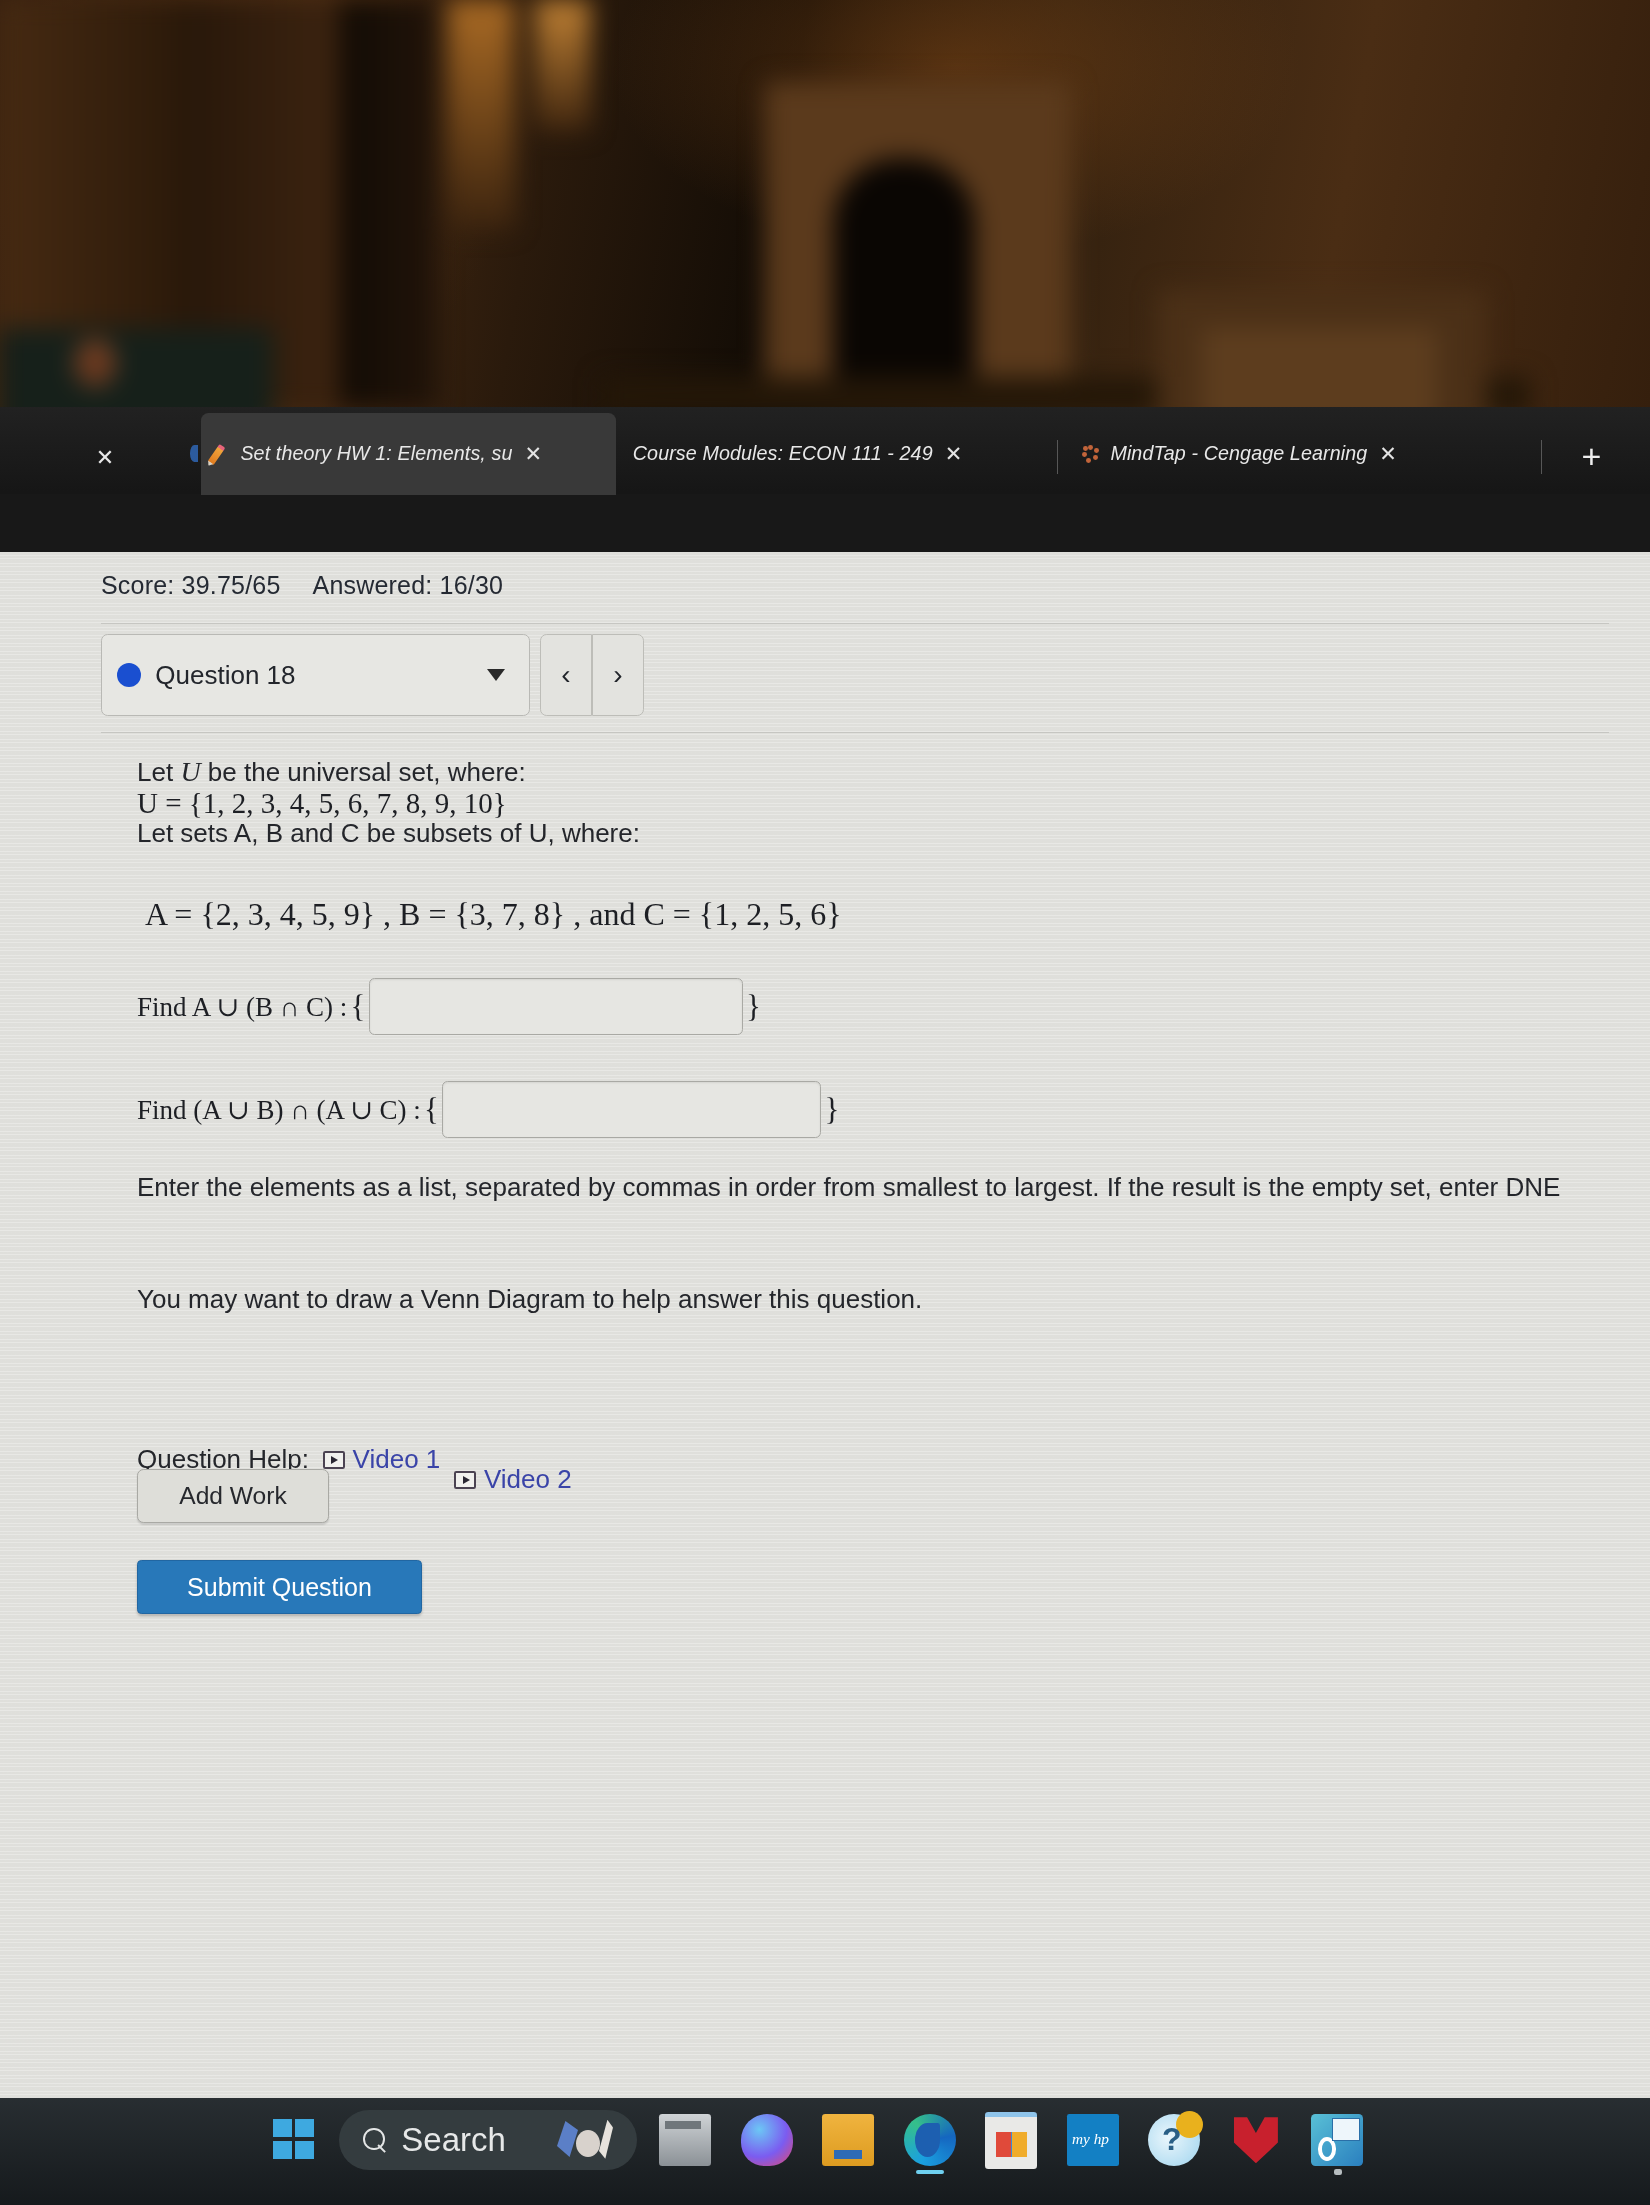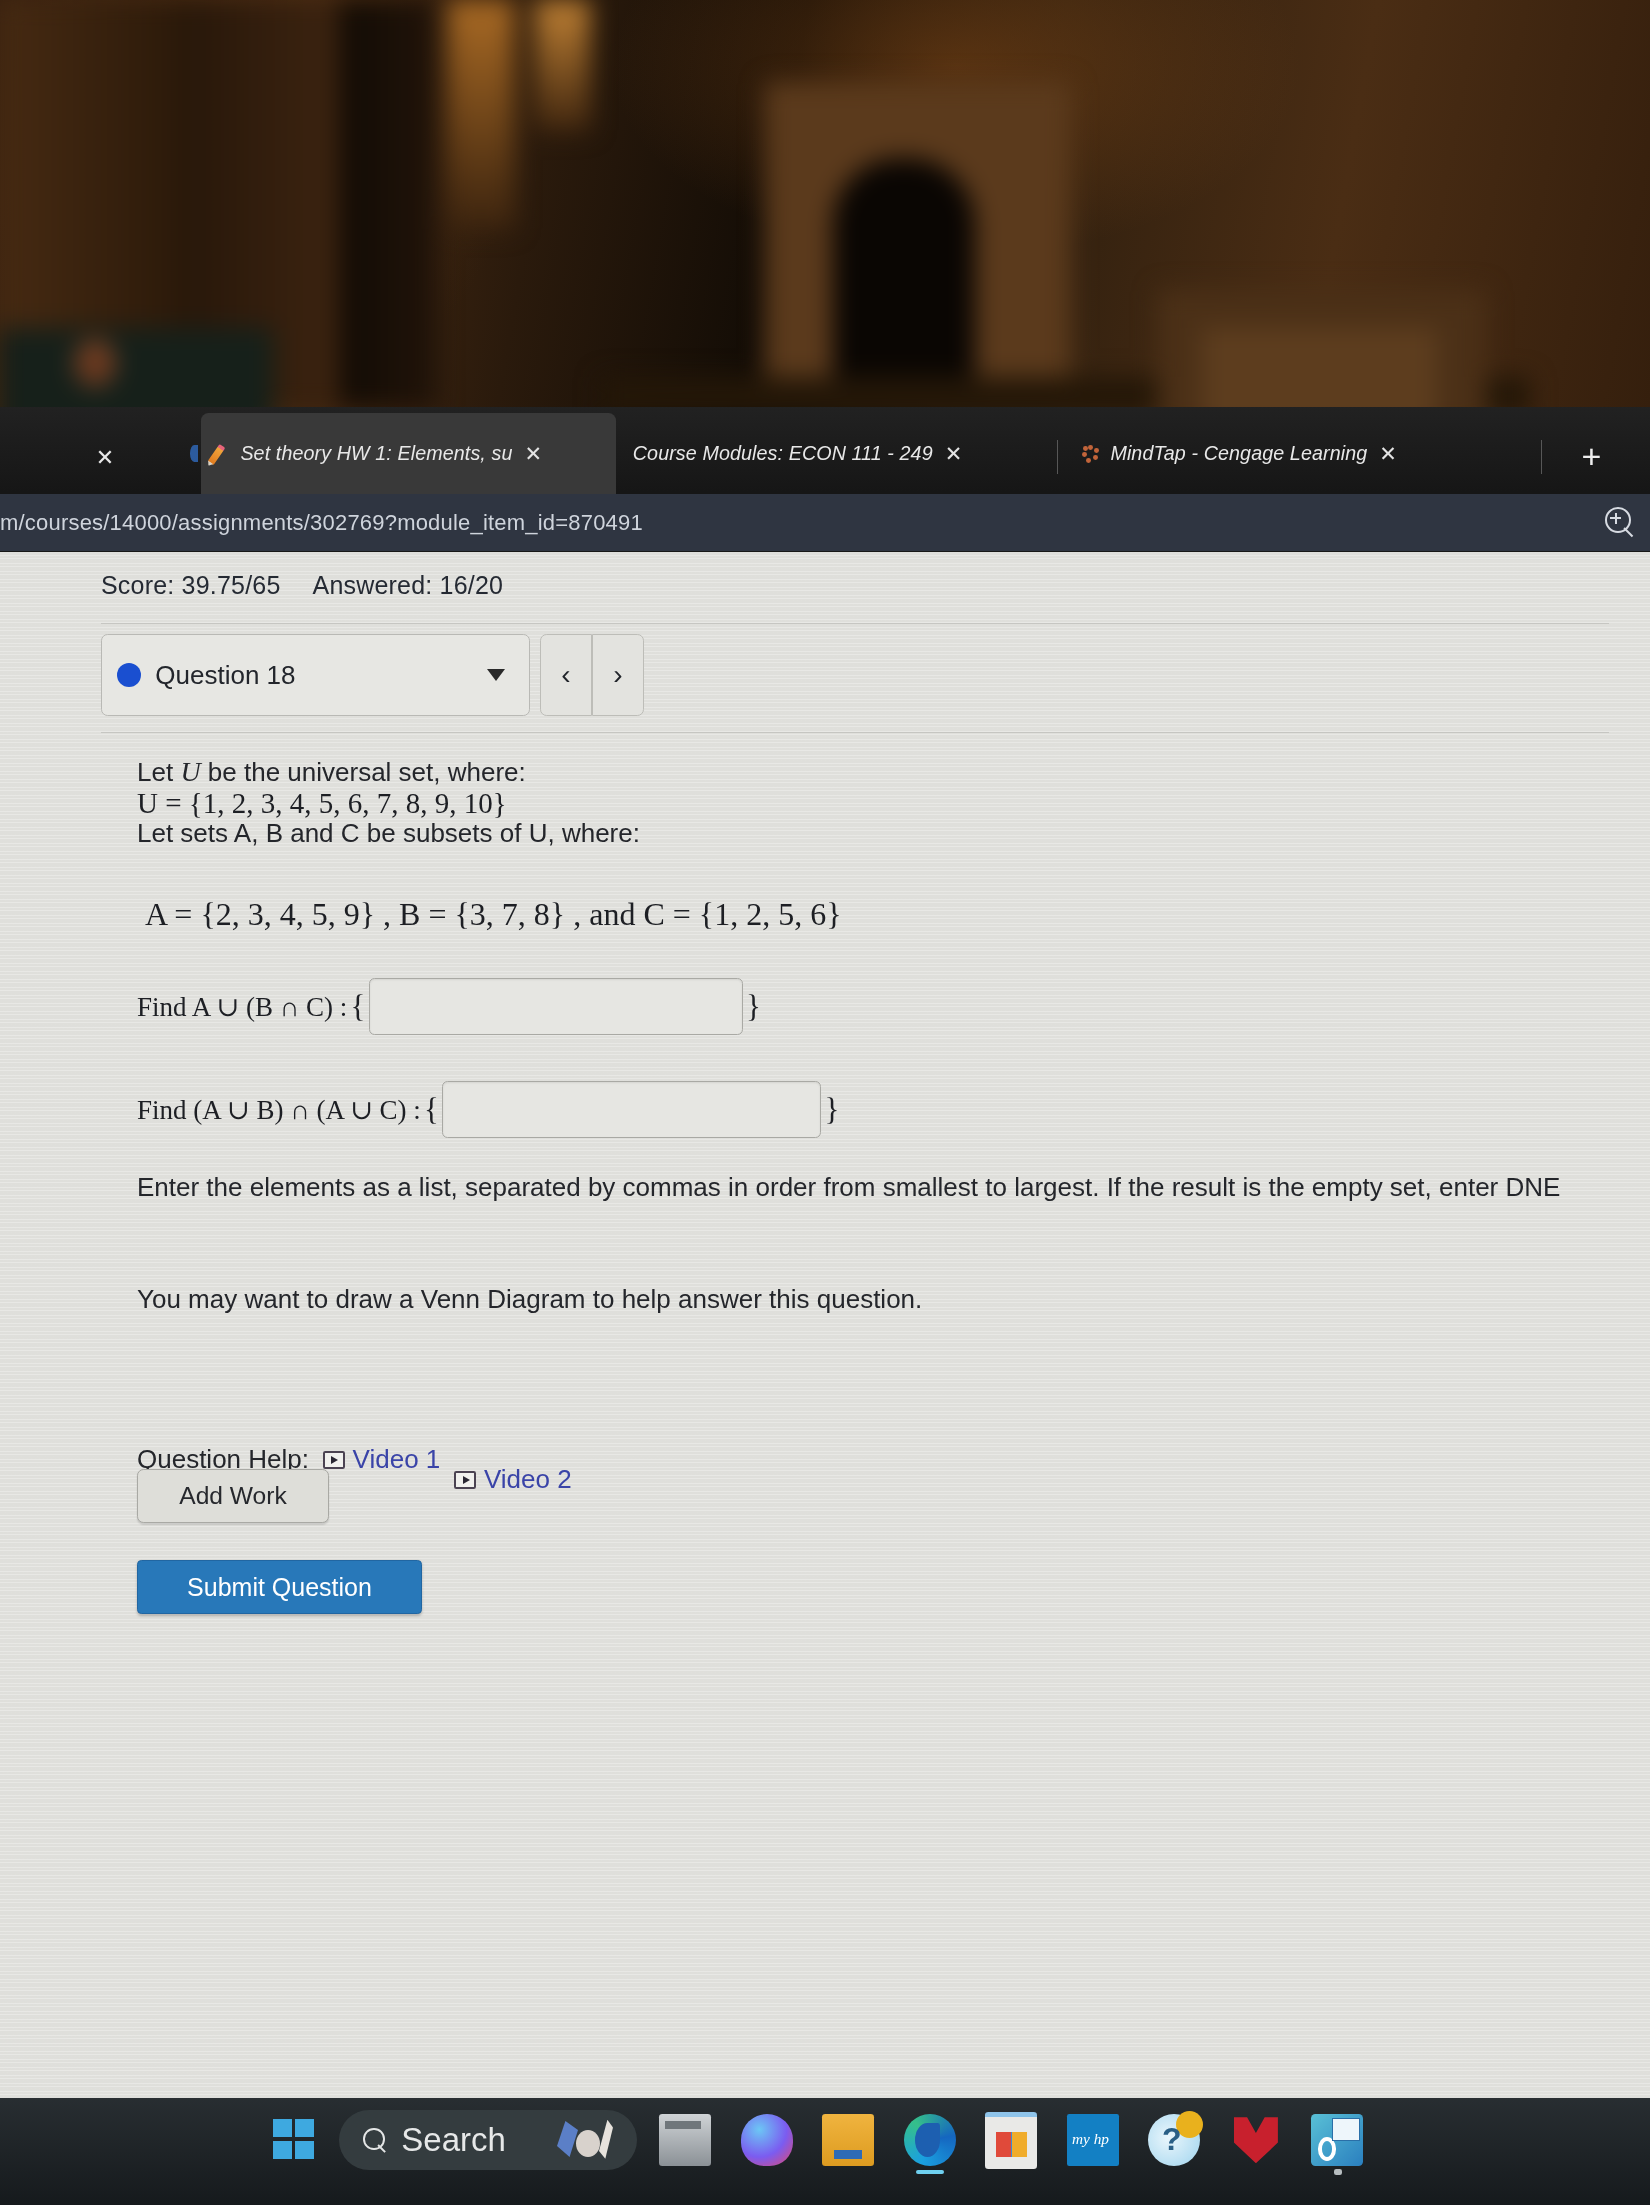--- a/index.html
+++ b/index.html
@@ -311,36 +311,27 @@
         </span>
       </span>
       <span class="tlabel">MindTap - Cengage Learning</span>
       <span class="tclose">✕</span>
     </div>
 
     <div class="tabsep sep2"></div>
     <div class="newtab">+</div>
   </div>
 
-  <div class="urlbar">
-    <span class="urltext">m/courses/14000/assignments/302769?module_item_id=870491</span>
-    <span class="urlzoom">
-      <span class="ring"></span>
-        <span class="plus-h"></span>
-        <span class="plus-v"></span>
-        <span class="handle"></span>
-    </span>
-  </div>
 
   <div class="page">
     <div class="page-texture"></div>
 
     <div class="scorebar">
       <span>Score: 39.75/65</span>
-      <span>Answered: 16/20</span>
+      <span>Answered: 16/30</span>
     </div>
 
     <div class="hr hr1"></div>
 
     <div class="qselect-row">
       <div class="qselect">
         <span class="qdot"></span>
         <span class="qlabel">Question 18</span>
         <span class="qcaret"></span>
       </div>

